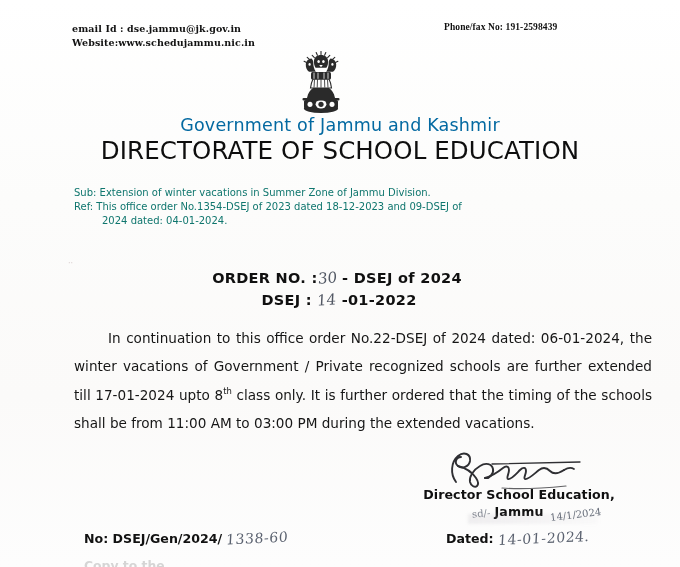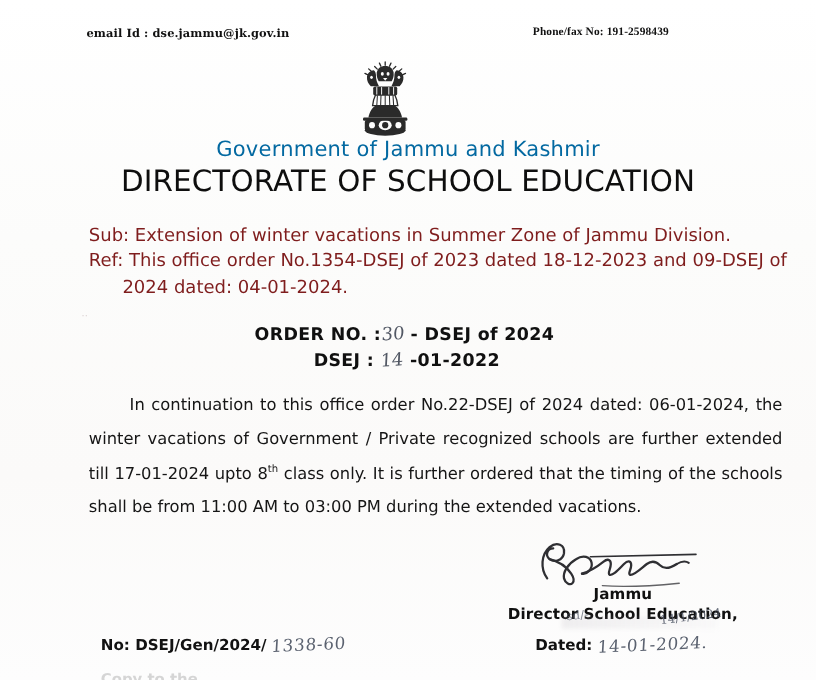--- a/index.html
+++ b/index.html
@@ -89,23 +89,23 @@
     line-height: 1.15;
     margin-top: 1px;
   }
 
   
   .subref {
     position: absolute;
     left: 74px;
     top: 186px;
     width: 594px;
-    font-size: 15px;
+    font-size: 10px;
     line-height: 1.42;
-    color: #7f1d1d;
+    color: #0f766e;
   }
   .ref-indent {
     display: block;
     padding-left: 28px;
   }
 
   
   .order-block {
     position: absolute;
     left: 0;
@@ -258,20 +258,21 @@
   }
 </style>
 </head>
 <body>
 
 <div class="page">
   <div class="scan-tint"></div>
 
   <div class="contact-left">
     <div>email Id : dse.jammu@jk.gov.in</div>
+    <div>Website:www.schedujammu.nic.in</div>
   </div>
   <div class="contact-right">Phone/fax No: 191-2598439</div>
 
   <div class="emblem">
     <svg viewBox="0 0 62 66" width="62" height="66" aria-hidden="true">
       <g fill="#2a2a2a">
 
         <ellipse cx="31" cy="58.5" rx="17" ry="4.6"></ellipse>
         <rect x="14" y="50" width="34" height="8.5" rx="1.6"></rect>
         <ellipse cx="31" cy="54.3" rx="5.4" ry="4.2" fill="#fdfdfd"></ellipse>
@@ -360,22 +361,22 @@
           <path d="M16 34 C10 26 11 14 18 8 C24 3 31 6 30 13 C29 19 22 21 18 18 C14 15 16 9 21 9" stroke-width="1.9"></path>
           <path d="M18 18 C26 20 32 24 36 30 C38 33 39 36 37 38 C35 40 31 38 30 34 C29 29 33 22 40 18 C46 14 52 16 53 21 C54 26 49 31 45 30" stroke-width="1.9"></path>
           <path d="M45 30 C52 28 58 24 63 20 C66 17.5 69 18 69 22 C69 26 66 30 68 31 C71 32 76 26 80 22 C83 19 86 19 86 23 C86 27 83 30 85 31 C88 32 94 26 99 22 C103 19 107 20 110 23 C113 26 118 26 124 22" stroke-width="1.9"></path>
           <path d="M124 22 C128 19.5 131 19 134 21" stroke-width="1.7"></path>
           <path d="M52 16 L140 14" stroke-width="1.3"></path>
           <path d="M62 40 C74 41 96 41 126 38" stroke-width="1.2" opacity="0.75"></path>
         </g>
       </svg>
     </div>
     <div class="sig-title">
+      <div>Director School Education,</div>
       <div>Jammu</div>
-      <div>Director School Education,</div>
     </div>
     <div class="sig-hw-small">sd/-</div>
     <div class="sig-hw-date">14/1/2024</div>
   </div>
 
   <div class="smudge"></div>
 
   <div class="footer-no">
     <span>No: DSEJ/Gen/2024/</span><span class="hw-ink">1338-60</span>
   </div>

